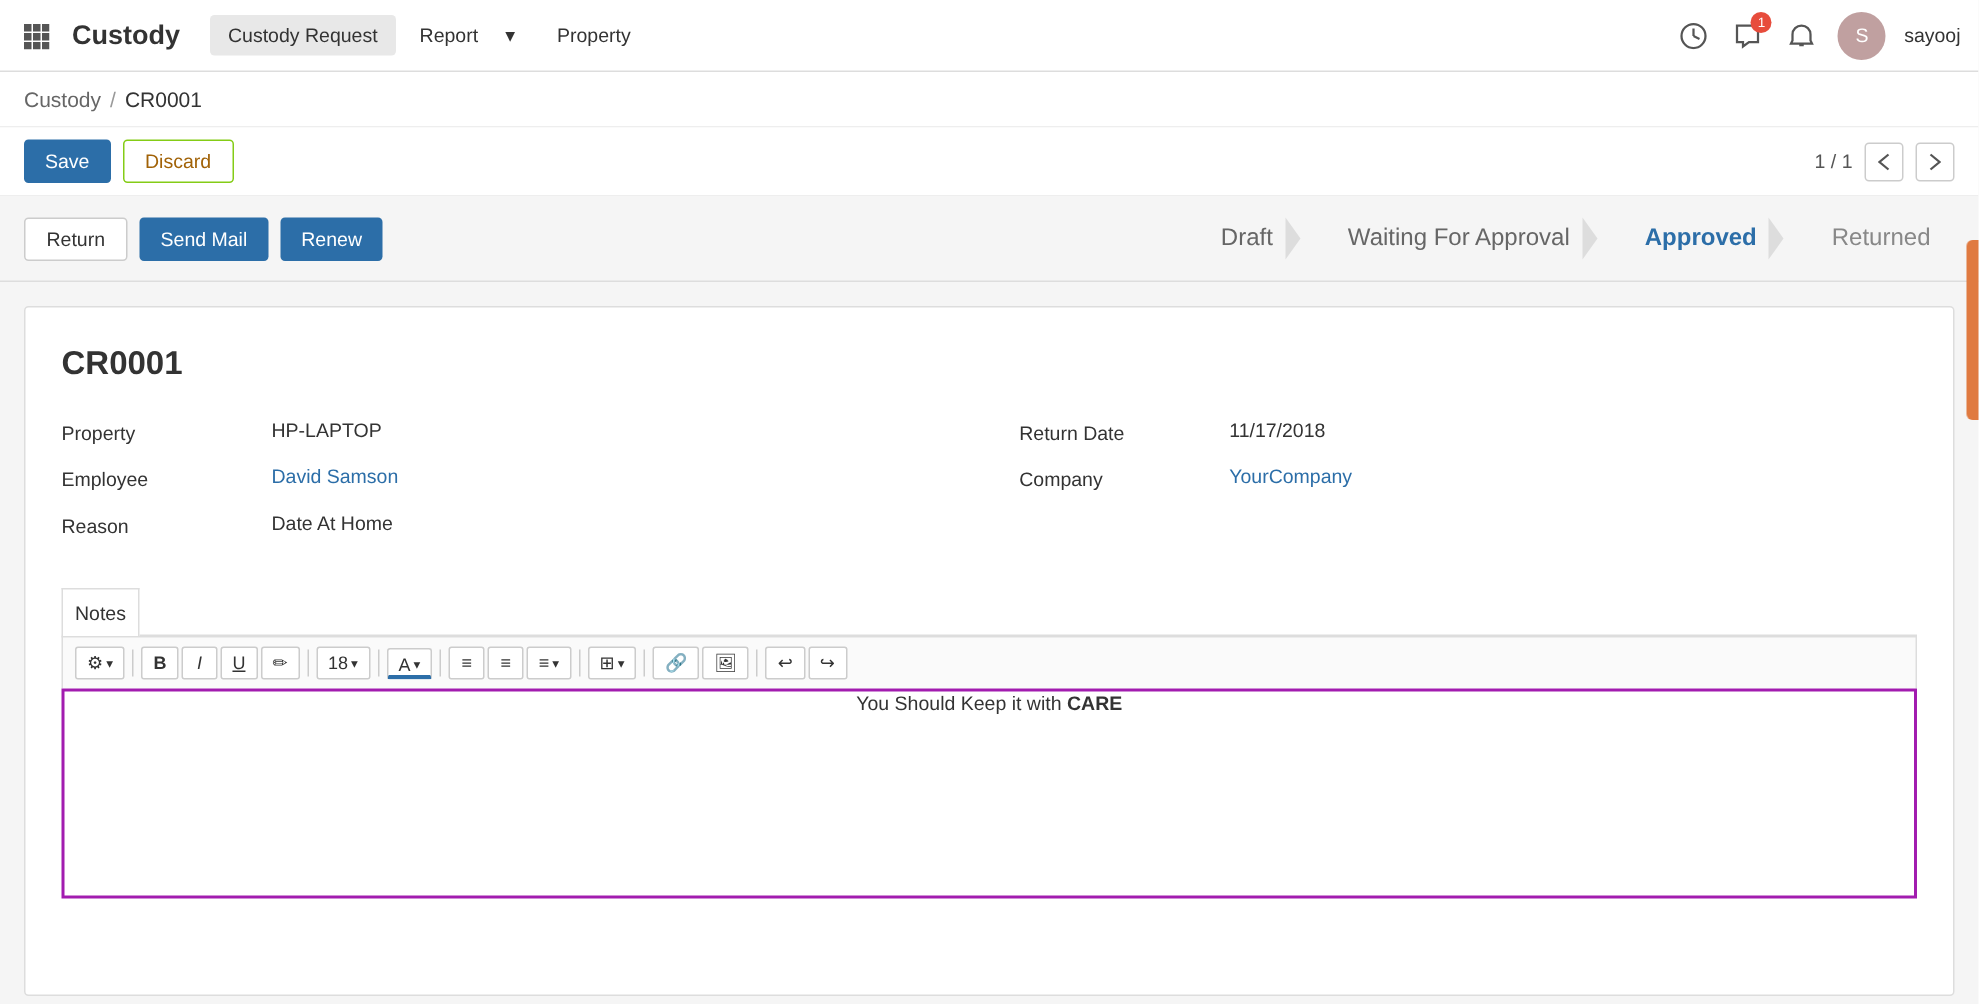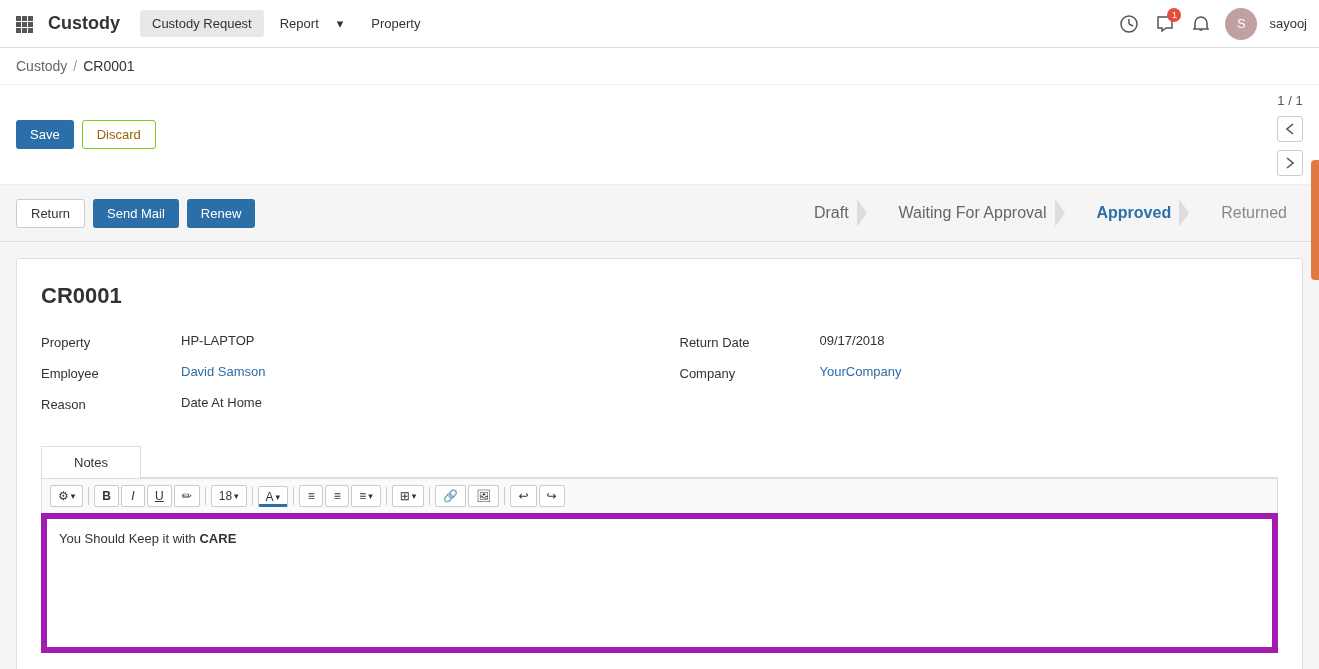--- a/index.html
+++ b/index.html
@@ -52,21 +52,21 @@
       background: #fff;
       padding: 8px 16px;
       display: flex;
       align-items: center;
       justify-content: space-between;
       border-bottom: 1px solid #eee;
     }
     .toolbar-left { display: flex; gap: 8px; }
     .btn-primary { background: #2c6ea8; color: #fff; border: none; padding: 6px 16px; border-radius: 3px; cursor: pointer; font-size: 13px; }
     .btn-secondary { background: #fff; color: #a16207; border: 1px solid #84cc16; padding: 6px 16px; border-radius: 3px; cursor: pointer; font-size: 13px; }
-    .toolbar-right { display: flex; align-items: center; gap: 8px; color: #555; font-size: 13px; flex-direction: column; }
+    .toolbar-right { display: flex; align-items: center; gap: 8px; color: #555; font-size: 13px; }
     .nav-arrow { width: 26px; height: 26px; border: 1px solid #ccc; border-radius: 3px; display: flex; align-items: center; justify-content: center; cursor: pointer; background: #fff; }
 
     
     .status-bar {
       background: #f5f5f5;
       padding: 8px 16px;
       display: flex;
       align-items: center;
       gap: 0;
       border-bottom: 1px solid #ddd;
@@ -136,21 +136,21 @@
     .form-value {
       font-size: 13px;
       color: #333;
     }
     .form-value.link { color: #2c6ea8; cursor: pointer; text-align: center; }
 
     
     .notes-section { margin-top: 20px; }
     .tab-bar { display: flex; border-bottom: 1px solid #ddd; }
     .tab {
-      padding: 8px 32px;
+      padding: 8px 8px;
       font-size: 13px;
       cursor: pointer;
       border: 1px solid transparent;
       border-bottom: none;
       margin-bottom: -1px;
     }
     .tab.active {
       border-color: #ddd;
       border-bottom-color: #fff;
       background: #fff;
@@ -175,25 +175,25 @@
       font-size: 12px;
       color: #333;
       display: flex;
       align-items: center;
       gap: 2px;
       min-width: 24px;
       justify-content: center;
     }
     .editor-sep { width: 1px; height: 18px; background: #ccc; margin: 0 3px; }
     .editor-content {
-      border: 6px solid #a21caf;
+      border: 2px solid #a21caf;
       min-height: 140px;
-      padding: 12px;
-      background: #fff;
-      font-size: 13px;
+      background: #fff;
+      font-size: 13px;
+      text-align: center;
     }
     .editor-content strong { font-weight: bold; }
 
     
     .right-accent {
       position: fixed;
       right: 0;
       top: 160px;
       width: 8px;
       height: 120px;
@@ -324,21 +324,21 @@
         </div>
         <div class="form-row">
           <span class="form-label">Reason</span>
           <span class="form-value">Date At Home</span>
         </div>
       </div>
 
       <div class="form-col">
         <div class="form-row">
           <span class="form-label">Return Date</span>
-          <span class="form-value">09/17/2018</span>
+          <span class="form-value">11/17/2018</span>
         </div>
         <div class="form-row">
           <span class="form-label">Company</span>
           <span class="form-value link">YourCompany</span>
         </div>
       </div>
     </div>
 
     <div class="notes-section">
       <div class="tab-bar">

